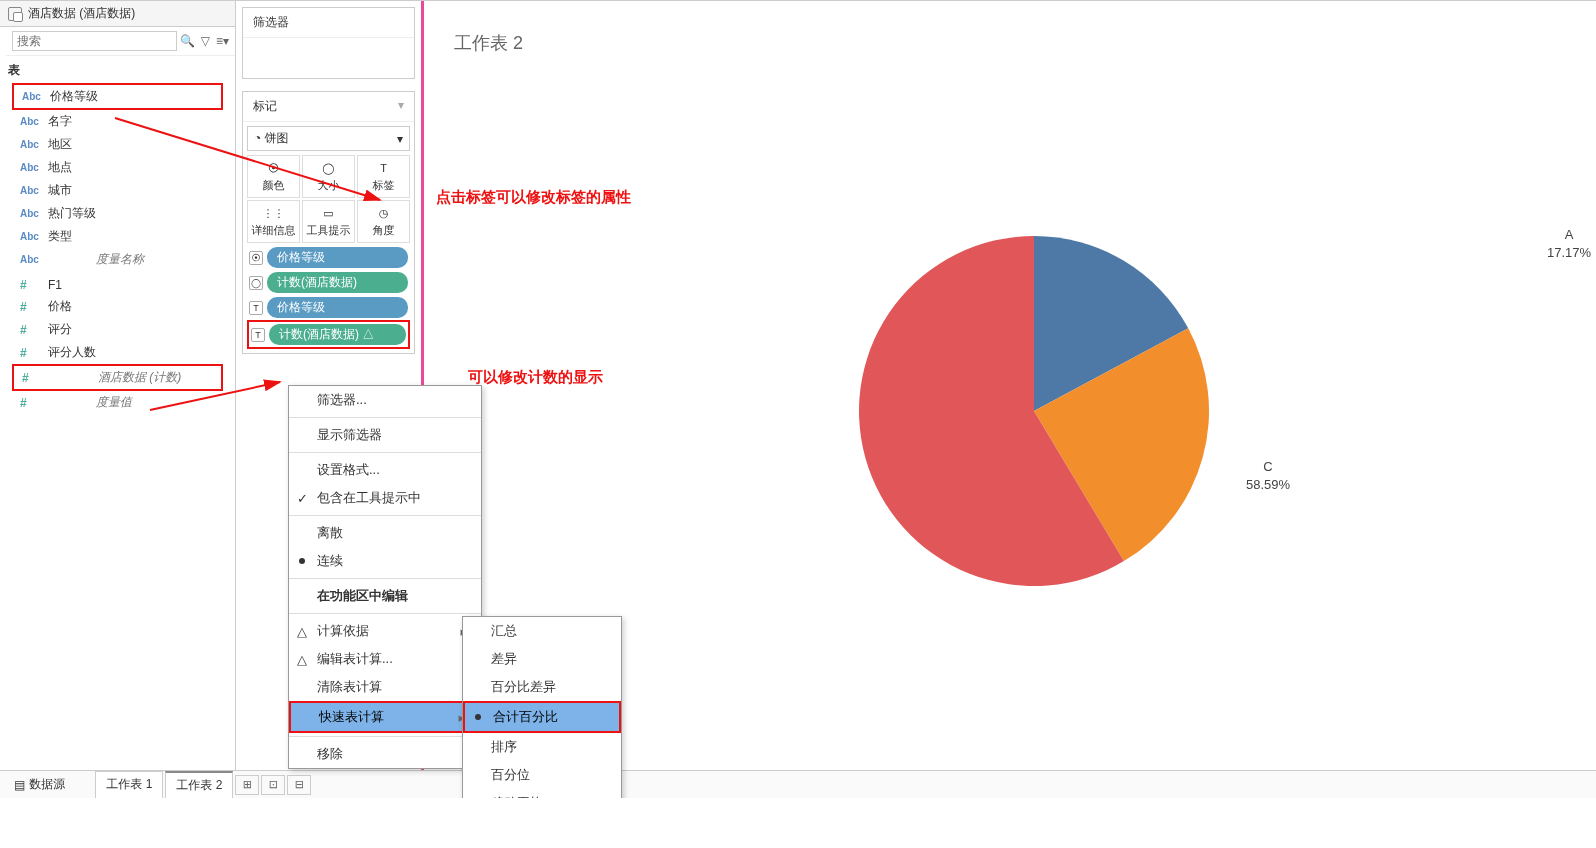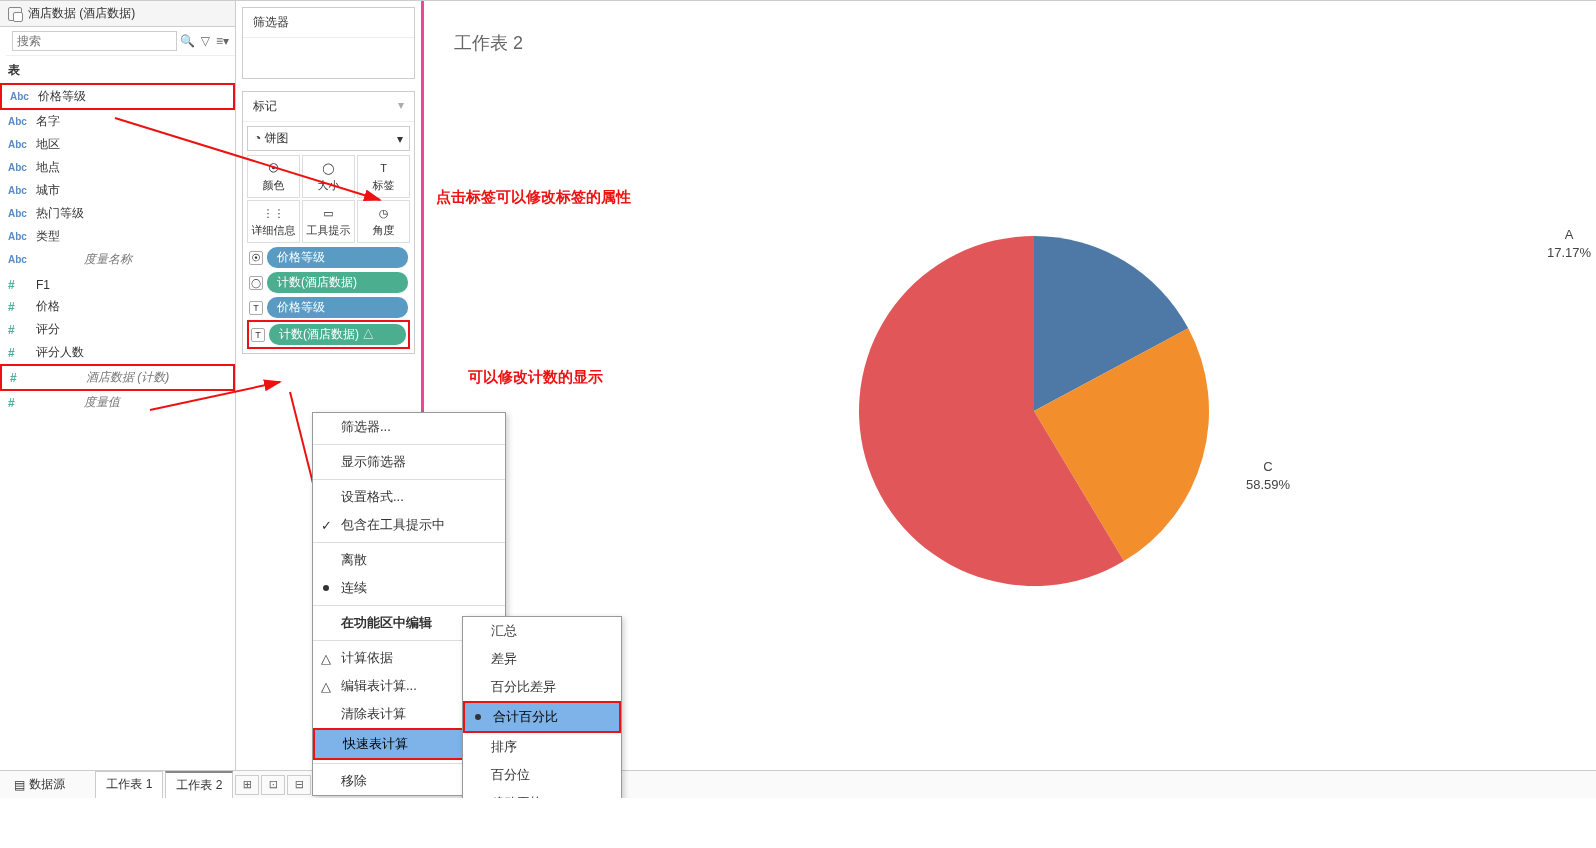--- a/index.html
+++ b/index.html
@@ -11,21 +11,21 @@
 .data-pane { width: 236px; border-right: 1px solid #ccc; display: flex; flex-direction: column; }
 .data-source-header { padding: 4px 8px; background: #f5f5f5; border-bottom: 1px solid #ccc; display: flex; align-items: center; gap: 6px; }
 .ds-icon { width: 14px; height: 14px; border: 1px solid #888; border-radius: 2px; position: relative; }
 .ds-icon::after { content: ""; position: absolute; width: 8px; height: 8px; border: 1px solid #888; border-radius: 2px; left: 4px; top: 4px; background: #fff; }
 .search-row { display: flex; align-items: center; padding: 4px 6px; gap: 4px; border-bottom: 1px solid #eee; margin-left: 6px; }
 .search-box { flex: 1; border: 1px solid #ccc; padding: 2px 4px; font-size: 12px; }
 .search-icon, .filter-icon, .list-icon { width: 14px; height: 14px; color: #666; display: inline-flex; align-items: center; justify-content: center; cursor: pointer; }
 
 .section-label { padding: 6px 8px 2px; font-weight: bold; }
 
-.field-list { padding: 2px 0; }
+.field-list { padding: 2px 12px; }
 .field-item { display: flex; align-items: center; padding: 3px 8px; gap: 8px; cursor: pointer; }
 .type-abc { color: #5a8bc4; font-size: 10px; font-weight: bold; width: 20px; }
 .type-hash { color: #4fae9e; font-size: 12px; font-weight: bold; width: 20px; text-align: left; }
 .field-name { flex: 1; }
 .italic { font-style: italic; color: #777; margin-left: 48px; }
 .highlight-box { border: 2px solid #e11; }
 
 
 .shelves { width: 188px; border-right: 3px solid #ec4899; display: flex; flex-direction: column; }
 .shelf-section { border: 1px solid #ccc; margin: 6px; }
@@ -260,21 +260,21 @@
       <marker id="ah" markerWidth="10" markerHeight="10" refX="8" refY="3" orient="auto">
         <path d="M0,0 L0,6 L9,3 z" fill="#e11"></path>
       </marker>
     </defs>
   <line x1="115" y1="118" x2="380" y2="200" stroke="#e11" stroke-width="2" marker-end="url(#ah)"></line>
   <line x1="150" y1="410" x2="280" y2="382" stroke="#e11" stroke-width="2" marker-end="url(#ah)"></line>
   <line x1="290" y1="392" x2="360" y2="670" stroke="#e11" stroke-width="2" marker-end="url(#ah)"></line>
   <line x1="418" y1="681" x2="460" y2="690" stroke="#e11" stroke-width="2" marker-end="url(#ah)"></line>
 </svg>
 
-<div class="ctx-menu" id="ctx1" style="top:412px; left:288px; width:194px;margin-left:24px;">
+<div class="ctx-menu" id="ctx1" style="top:385px; left:288px; width:194px;">
     <div class="ctx-item">
       <span>筛选器...</span>
     </div>
     <div class="ctx-sep"></div>
     <div class="ctx-item">
       <span>显示筛选器</span>
     </div>
     <div class="ctx-sep"></div>
     <div class="ctx-item">
       <span>设置格式...</span>

